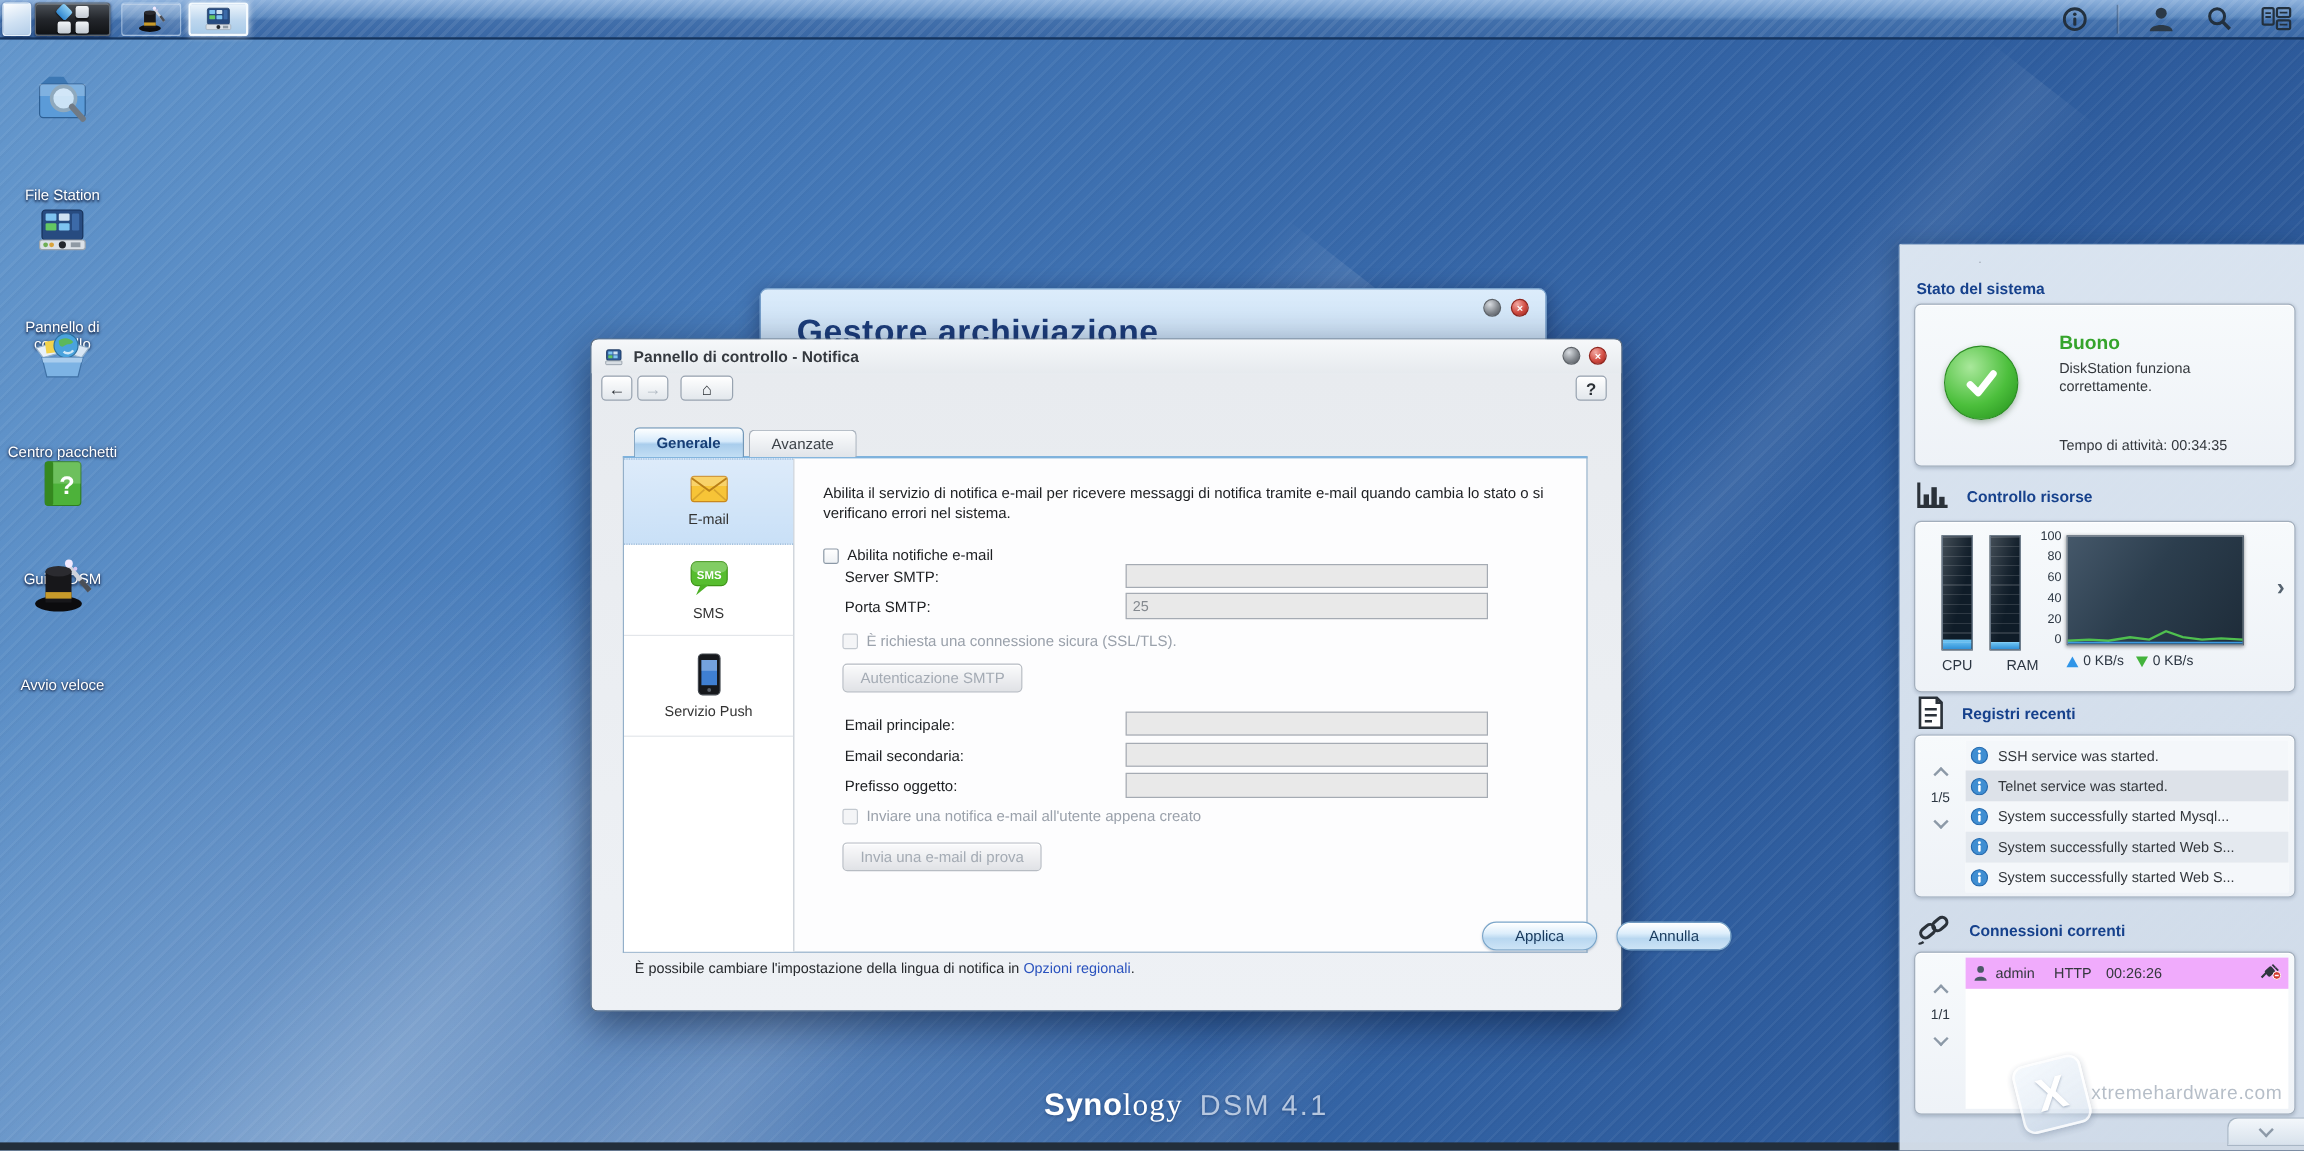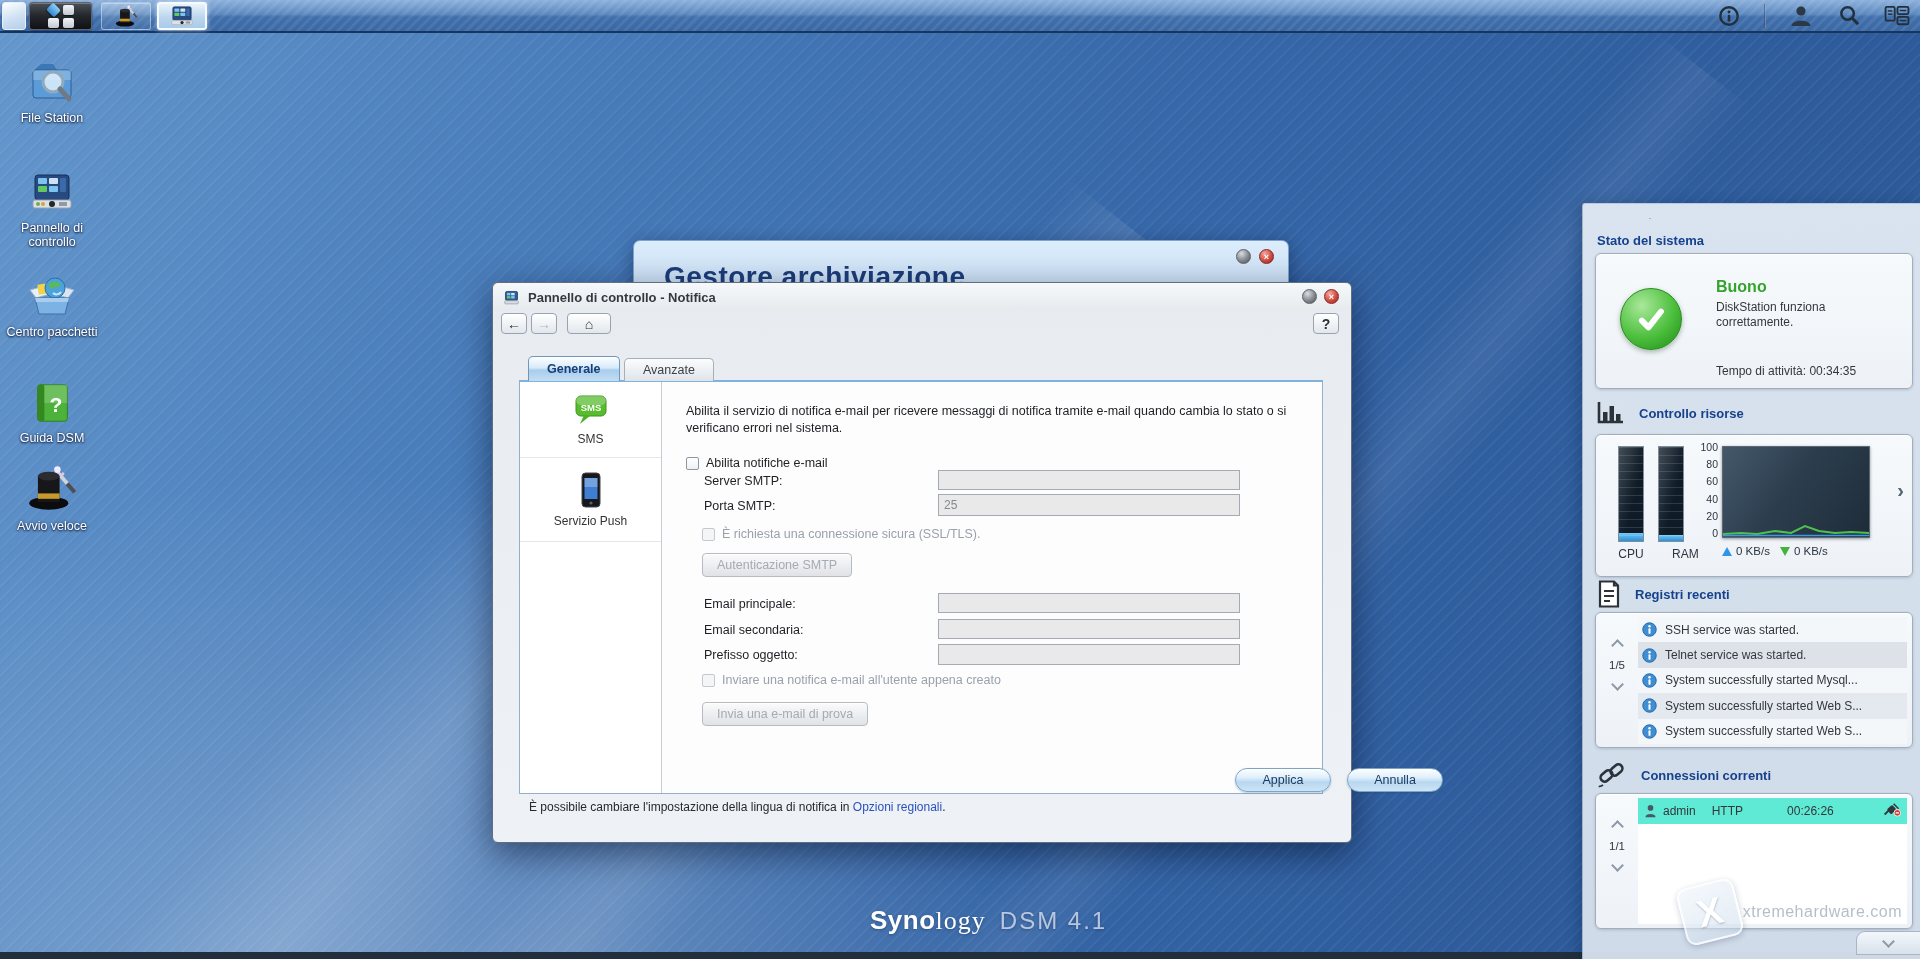--- a/index.html
+++ b/index.html
@@ -30,21 +30,21 @@
   .menu-glyph .diam { left:1px; top:0; background:linear-gradient(180deg,#8fd0f5,#2f86cf); transform:rotate(45deg); border-radius:2px; }
   .menu-glyph .s2 { right:0; top:0; } .menu-glyph .s3 { left:1px; bottom:0; } .menu-glyph .s4 { right:0; bottom:0; }
   .task-btn { width:50px; background:linear-gradient(180deg, rgba(255,255,255,.25), rgba(90,130,180,.25)); border:1px solid rgba(210,230,250,.55); box-shadow:inset 0 1px 0 rgba(255,255,255,.3); }
   .task-hat { left:101px; }
   .task-cp { left:157px; background:linear-gradient(180deg,#eaf3fb,#bcd6ee 55%,#a9cbe9); border:2px solid #f4fafe; box-shadow:0 0 5px rgba(255,255,255,.65); }
   .tb-right { position:absolute; right:10px; top:0; height:31px; display:flex; align-items:center; gap:22px; }
   .tb-ricon { width:26px; height:26px; display:flex; align-items:center; justify-content:center; }
   .tb-sep { width:2px; height:24px; background:linear-gradient(90deg, rgba(16,40,74,.55), rgba(255,255,255,.3)); }
 
   
-  .dicon { position:absolute; width:100px; left:2px; display:flex; flex-direction:column; align-items:center; text-align:center; }
+  .dicon { position:absolute; width:100px; left:2px; display:flex; flex-direction:column; align-items:center; text-align:center;gap:45px; }
   .dicon .lbl { margin-top:5px; color:#fff; font-size:12.5px; line-height:14px; text-shadow:0 1px 2px rgba(0,10,40,.85), 0 0 3px rgba(0,10,40,.5); }
 
   
   .bg-window { position:absolute; left:633px; top:240px; width:656px; height:120px;
     background:linear-gradient(180deg,#dcecfb 0%,#c2dcf4 60%,#b4d3ef 100%);
     border:1px solid #7ca4cd; border-radius:7px 7px 0 0; box-shadow:0 4px 18px rgba(0,10,40,.4); z-index:10; }
   .bg-window .bgw-title { position:absolute; left:30px; top:20px; font-size:28px; font-weight:bold; color:#1c3d7b; letter-spacing:.5px; }
   .bgw-controls { position:absolute; right:14px; top:8px; display:flex; gap:8px; }
   .sphere { width:15px; height:15px; border-radius:50%; display:flex; align-items:center; justify-content:center; font-size:9px; font-weight:bold; color:#fff; }
   .sphere.min { background:radial-gradient(circle at 35% 28%, #d9dde2, #84898f 55%, #4c5158 100%); border:1px solid #5d6268; }
@@ -132,22 +132,22 @@
   .chev.up { transform:rotate(135deg); } .chev.down { transform:rotate(-45deg); }
   .pager .pg { font-size:11.5px; color:#2c3642; }
   
   .log-list { position:absolute; left:42px; top:4px; right:5px; bottom:4px; background:#fff; }
   .log-row { display:flex; align-items:center; gap:8px; height:25.4px; padding:0 4px; font-size:12px; color:#33373c; white-space:nowrap; overflow:hidden; }
   .log-row:nth-child(odd) { background:#f4f7fa; }
   .log-row:nth-child(even) { background:#e4e9ef; }
   .log-row.hl { background:#dde2e9; }
   
   .conn-list { position:absolute; left:42px; top:4px; right:5px; bottom:4px; background:#fff; }
-  .conn-row { display:flex; align-items:center; height:26px; padding:0 6px; font-size:12px; color:#33373c; background:#5eead4; }
-  .conn-row .cu { margin-left:6px; } .conn-row .cp2 { margin-left:16px; } .conn-row .ct { margin-left:44px; }
+  .conn-row { display:flex; align-items:center; height:26px; padding:0 6px; font-size:12px; color:#33373c; background:#f0abfc; }
+  .conn-row .cu { margin-left:6px; } .conn-row .cp2 { margin-left:16px; } .conn-row .ct { margin-left:12px; }
   .conn-row .kick { margin-left:auto; }
   .collapse-tab { position:absolute; right:0; bottom:4px; width:64px; height:24px; background:linear-gradient(180deg,#f3f7fb,#d8e2ec);
     border:1px solid #a8b6c5; border-right:none; border-radius:9px 0 0 0; display:flex; align-items:center; justify-content:center; }
 
   
   .logo { position:absolute; left:870px; top:905px; display:flex; align-items:baseline; color:#fff; text-shadow:0 1px 3px rgba(20,40,80,.45); z-index:5; }
   .logo .ba { font-size:26px; font-weight:bold; letter-spacing:.5px; }
   .logo .bb { font-size:26px; font-family:"Liberation Serif",serif; letter-spacing:1px; }
   .logo .ver { margin-left:14px; font-size:24px; color:rgba(225,235,248,.75); letter-spacing:2px; }
   .watermark { position:absolute; right:18px; bottom:18px; display:flex; align-items:center; gap:4px; z-index:30; opacity:.85; pointer-events:none; }
@@ -329,20 +329,29 @@
       <div class="tool-btn fwd">→</div>
       <div class="tool-btn home">⌂</div>
     </div>
     <div class="tool-btn help-btn">?</div>
 
     <div class="tab active">Generale</div>
     <div class="tab inactive">Avanzate</div>
 
     <div class="dlg-panel">
       <div class="dlg-nav">
+        <div class="nav-item sel ni-email">
+          <svg width="32" height="24" viewBox="0 0 32 24">
+            <rect x="1" y="1" width="30" height="21" rx="2.5" fill="#f7c437" stroke="#c9881d"></rect>
+            <rect x="1" y="1" width="30" height="8" fill="rgba(255,255,255,.25)"></rect>
+            <path d="M1.5 2.5 L16 13 L30.5 2.5" fill="none" stroke="#b97f17" stroke-width="1.6"></path>
+            <path d="M2 21 L12 12 M30 21 L20 12" stroke="#d9a52c" stroke-width="1.4"></path>
+          </svg>
+          <span>E-mail</span>
+        </div>
         <div class="nav-item ni-sms">
           <svg width="34" height="32" viewBox="0 0 34 32">
             <rect x="2" y="2" width="30" height="20" rx="5" fill="#57bd2f" stroke="#3d9416"></rect>
             <rect x="2" y="2" width="30" height="9" rx="5" fill="rgba(255,255,255,.25)"></rect>
             <path d="M10 21 L6 30 L17 21 Z" fill="#4cb026"></path>
             <text x="17" y="16.5" font-size="9.5" font-weight="bold" fill="#fff" text-anchor="middle" font-family="Liberation Sans,sans-serif">SMS</text>
           </svg>
           <span>SMS</span>
         </div>
         <div class="nav-item ni-push">

